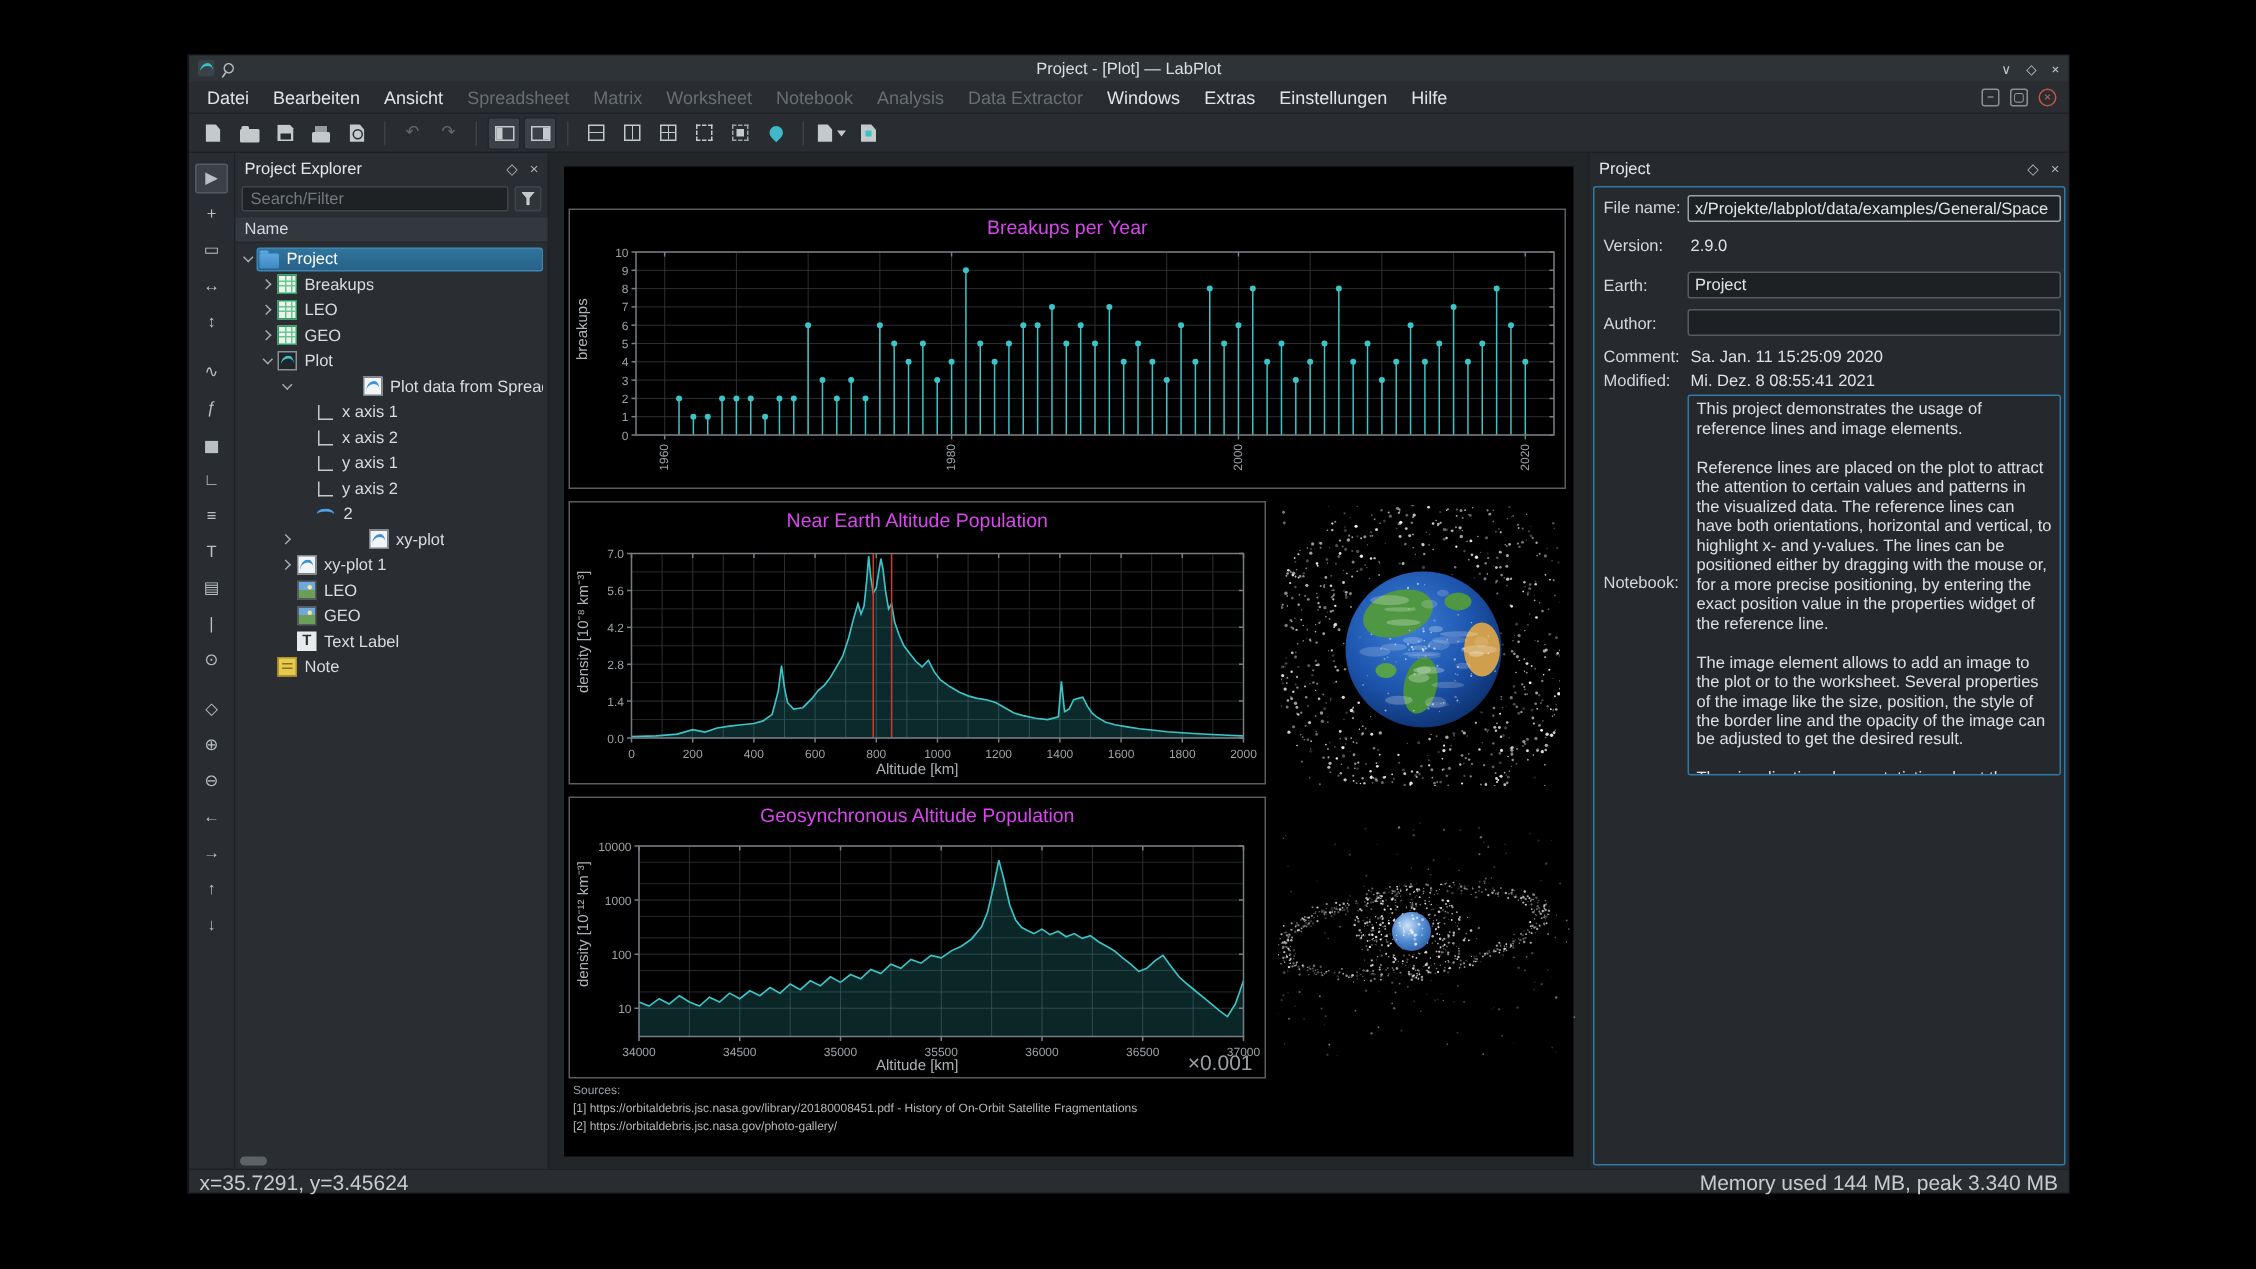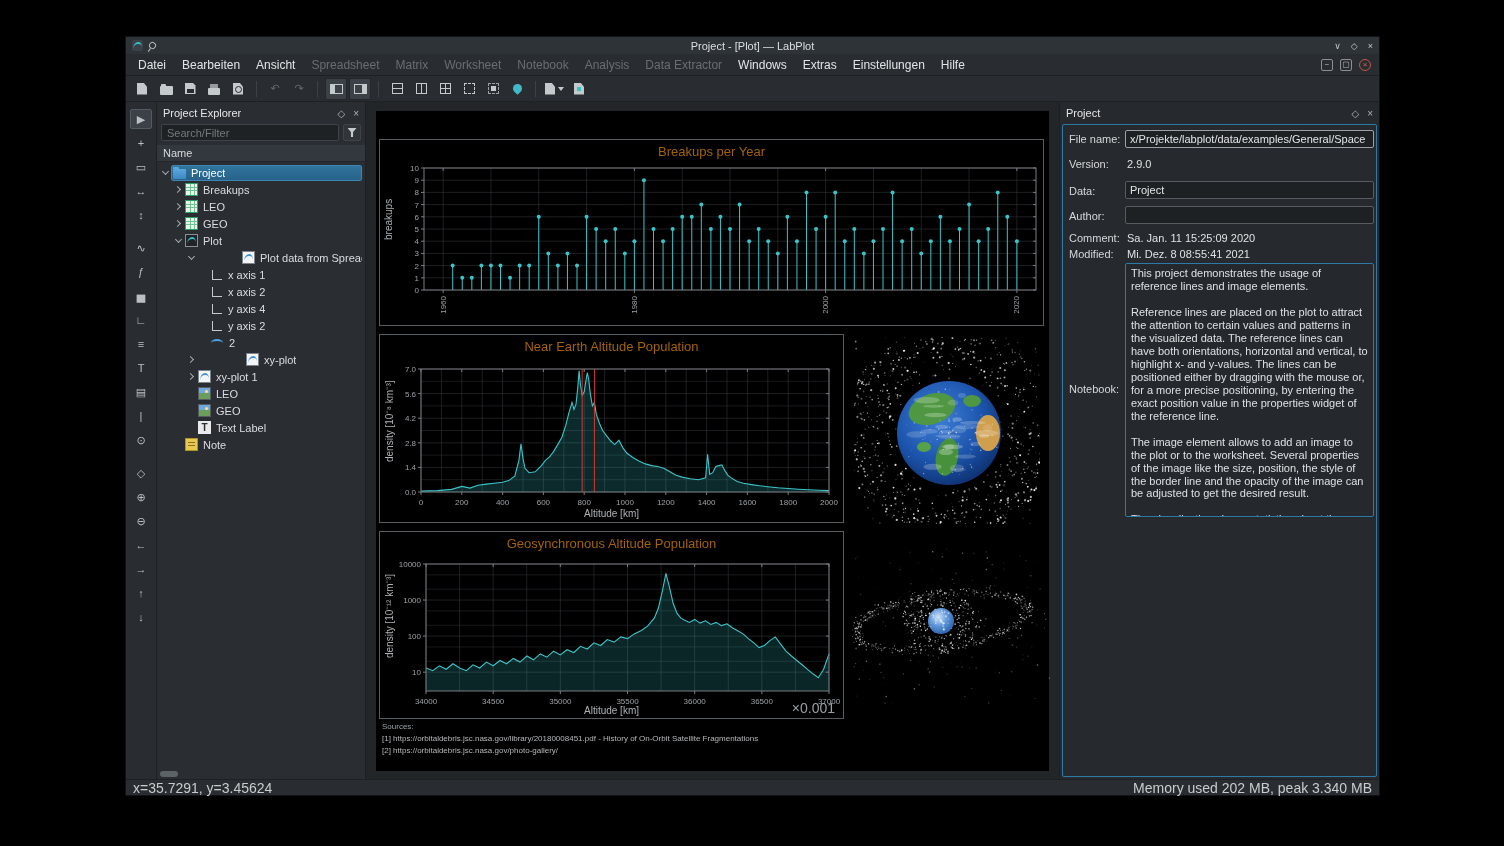--- a/index.html
+++ b/index.html
@@ -93,21 +93,21 @@
 .tico-text{background:#e8eaeb}
 .tico-text::before{content:"T";position:absolute;left:0;right:0;top:0;text-align:center;font-size:10px;font-weight:bold;color:#2b2f33;line-height:13px}
 .tico-note{background:#e6c94f;border:1px solid #b09324}
 .tico-note::before{content:"";position:absolute;left:2px;right:2px;top:3px;height:1px;background:#8a711e;box-shadow:0 3px 0 #8a711e}
 .hscroll{position:absolute;left:3px;right:3px;bottom:2px;height:6px}
 .hscroll .handle{width:18px;height:6px;border-radius:3px;background:#5c6266}
 
 .center{flex:1;background:#232629;position:relative;min-width:0}
 .worksheet{position:absolute;left:10px;top:9px;width:673px;height:660px;background:#000}
 .plot{position:absolute;border:1px solid #585d61;background:#000}
-.plot-title{position:absolute;top:4px;left:0;right:0;text-align:center;font-size:13px;color:#a16207}
+.plot-title{position:absolute;top:4px;left:0;right:0;text-align:center;font-size:13px;color:#d946ef}
 .xlab{position:absolute;left:0;right:0;text-align:center;font-size:10px;color:#aeb2b6}
 .ylab{position:absolute;left:3px;writing-mode:vertical-rl;transform:rotate(180deg);font-size:10px;color:#aeb2b6;display:flex;align-items:center;justify-content:center}
 .scalefactor{position:absolute;font-size:14px;color:#9aa0a5}
 .sources{position:absolute;left:6px;top:610px;font-size:8px;color:#b4b7ba;line-height:1.5}
 .sources .src-title{color:#9aa0a5}
 
 .props{width:320px;background:#26292d;display:flex;flex-direction:column;position:relative;flex:none;border-left:1px solid #1e2124}
 .props-frame{position:absolute;left:2px;right:2px;top:22px;bottom:2px;border:1px solid #2c7aa5;border-radius:2px}
 .plabel{position:absolute;left:6px;font-size:11px;color:#d5d8da}
 .pvalue{position:absolute;left:64px;font-size:11px;color:#dfe2e4}
@@ -367,21 +367,21 @@
             <span class="chev"></span>
             <span class="rowc">
               <span class="tico tico-axis"></span>
               <span class="tlabel">x axis 2</span>
             </span>
           </div>
           <div class="trow" style="padding-left: 41px;">
             <span class="chev"></span>
             <span class="rowc">
               <span class="tico tico-axis"></span>
-              <span class="tlabel">y axis 4</span>
+              <span class="tlabel">y axis 1</span>
             </span>
           </div>
           <div class="trow" style="padding-left: 41px;">
             <span class="chev"></span>
             <span class="rowc">
               <span class="tico tico-axis"></span>
               <span class="tlabel">y axis 2</span>
             </span>
           </div>
           <div class="trow" style="padding-left: 41px;">
@@ -2809,21 +2809,21 @@
           <span>×</span>
         </span>
       </div>
       <div class="props-frame">
         <span class="plabel" style="top:8px">File name:</span>
         <input class="pinput file" style="top: 5px;" value="x/Projekte/labplot/data/examples/General/Space Debris.lml">
 
         <span class="plabel" style="top:33px">Version:</span>
         <span class="pvalue" style="top:33px">2.9.0</span>
 
-        <span class="plabel" style="top:60px">Data:</span>
+        <span class="plabel" style="top:60px">Earth:</span>
         <input class="pinput" style="top: 56px;" value="Project">
 
         <span class="plabel" style="top:85px">Author:</span>
         <input class="pinput" style="top: 81px;" value="">
 
         <span class="plabel" style="top:107px">Comment:</span>
         <span class="pvalue" style="top:107px">Sa. Jan. 11 15:25:09 2020</span>
 
         <span class="plabel" style="top:123px">Modified:</span>
         <span class="pvalue" style="top:123px">Mi. Dez. 8 08:55:41 2021</span>
@@ -2835,16 +2835,16 @@
 
 The image element allows to add an image to the plot or to the worksheet. Several properties of the image like the size, position, the style of the border line and the opacity of the image can be adjusted to get the desired result.
 
 The visualization shows statistics about the amount of debris created and left floating in space since 1961.</textarea>
       </div>
     </div>
   </div>
 
   <div class="statusbar">
     <span>x=35.7291, y=3.45624</span>
-    <span>Memory used 202 MB, peak 3.340 MB</span>
+    <span>Memory used 144 MB, peak 3.340 MB</span>
   </div>
 
 </div>
 
 </body></html>

